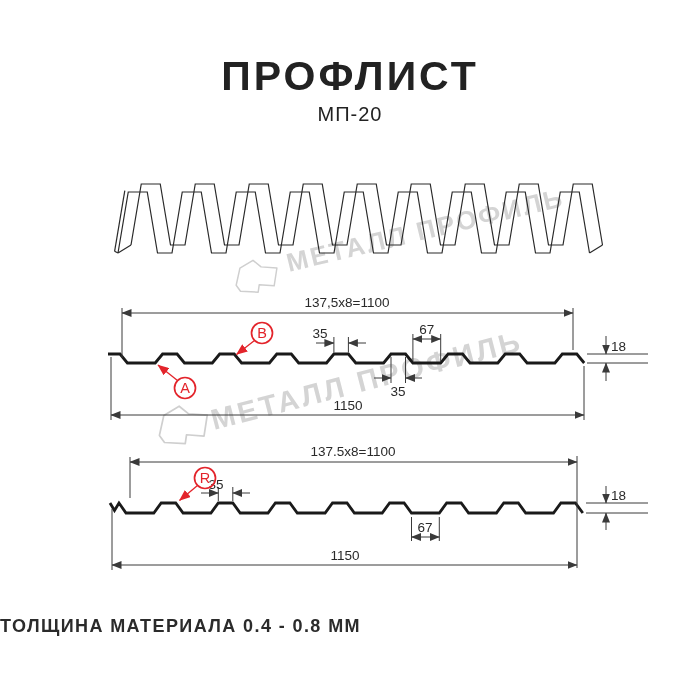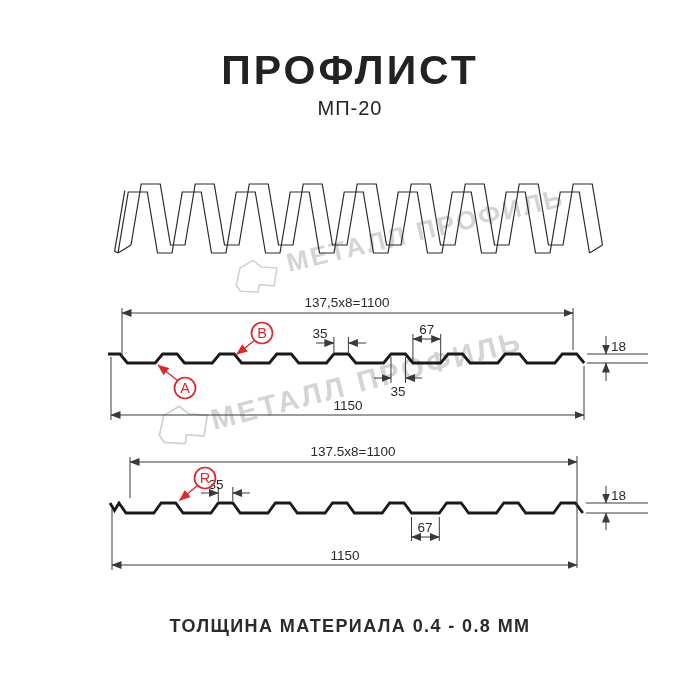--- a/index.html
+++ b/index.html
@@ -1,22 +1,22 @@
 <!DOCTYPE html>
 <html><head>
 <meta charset="utf-8">
 <style>
   html,body{margin:0;padding:0;background:#ffffff;}
   #page{position:relative;width:700px;height:700px;background:#fff;overflow:hidden;
         font-family:"Liberation Sans",sans-serif;}
-  .titleblock{position:absolute;top:48px;left:0;width:700px;text-align:center;}
+  .titleblock{position:absolute;top:54px;left:0;width:700px;text-align:center;}
   .titleblock h1{margin:0;font-size:41px;line-height:44px;font-weight:700;
                  letter-spacing:3px;color:#222;}
   .titleblock .sub{margin-top:5px;font-size:20px;font-weight:400;letter-spacing:1px;color:#222;}
-  .footer{position:absolute;top:616px;left:0;width:700px;text-align:center;
+  .footer{position:absolute;top:616px;left:0;width:700px;
           font-size:18px;font-weight:700;letter-spacing:1.4px;color:#2b2b2b;}
   svg{position:absolute;top:0;left:0;}
   text{font-family:"Liberation Sans",sans-serif;}
   .dimtxt{font-size:13.5px;fill:#2a2a2a;}
   .dimline{stroke:#3a3a3a;stroke-width:1;fill:none;}
   .thick{stroke:#1a1a1a;stroke-width:2.8;fill:none;stroke-linejoin:miter;}
   .thin3d{stroke:#2a2a2a;stroke-width:1.2;fill:none;stroke-linejoin:miter;}
   .red{stroke:#e3242b;fill:none;}
   .redtxt{fill:#e3242b;font-size:14.5px;font-weight:400;}
   .wmtxt{fill:#d4d4d4;font-weight:700;}

